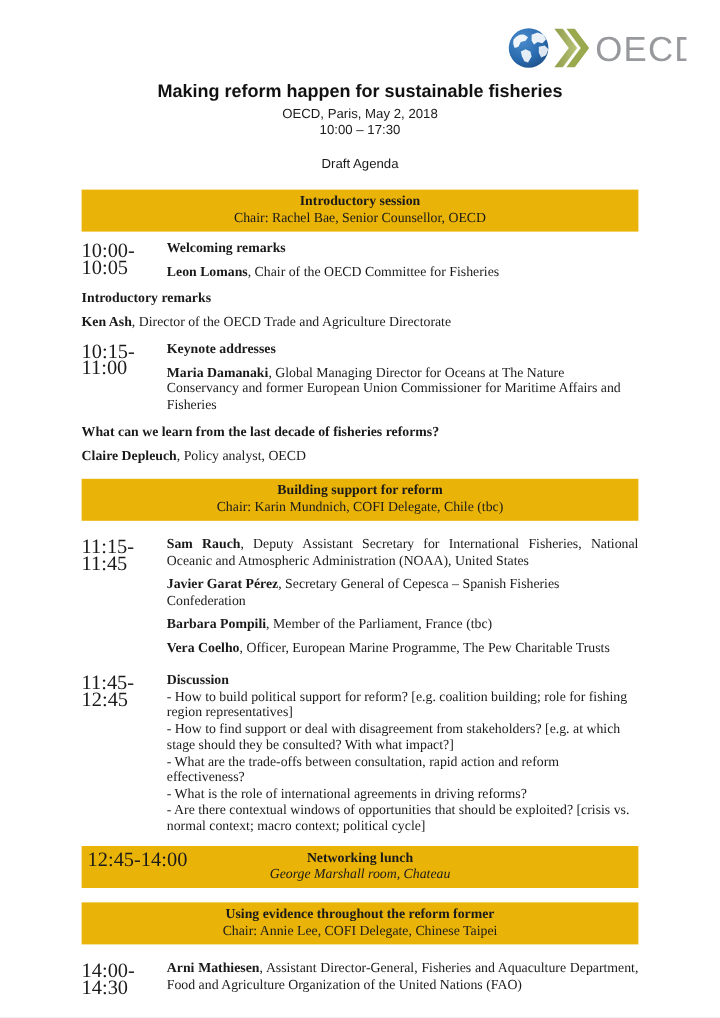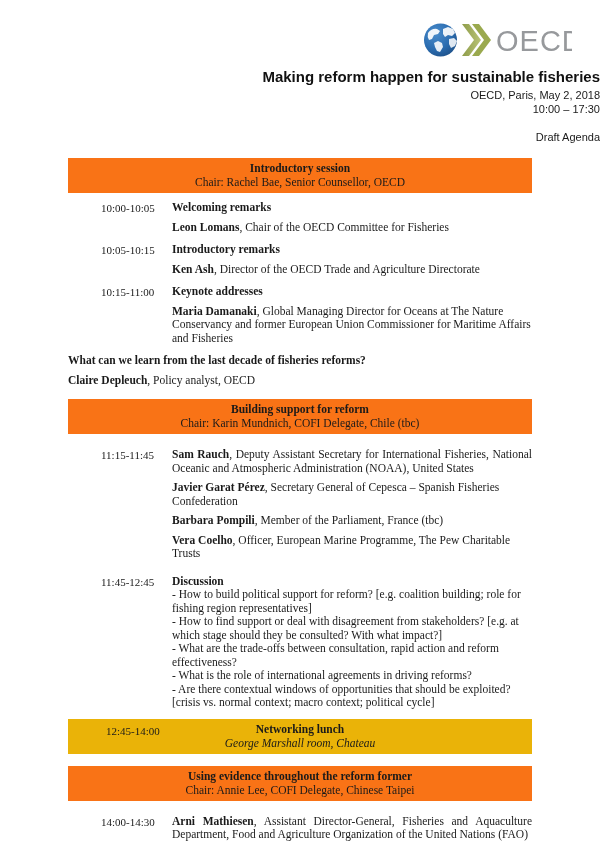--- a/index.html
+++ b/index.html
@@ -5,38 +5,38 @@
   html,body { margin:0; padding:0; background:#e8e8e8; }
   .page {
     width:600px; height:848px; margin:0 auto; background:#ffffff;
     position:relative; overflow:hidden;
     font-family:"Liberation Serif", serif; color:#1a1a1a;
   }
   
   .logo { position:absolute; top:21px; right:28px; }
   
   .title-block {
-    padding-top:68px; text-align:right;
+    padding-top:68px; text-align:center;
     font-family:"Liberation Sans", sans-serif;
   }
   .doc-title { font-size:15px; font-weight:bold; margin:0 0 4px 0; color:#111; }
   .doc-sub { font-size:11px; margin:0 0 1px 0; line-height:13px; }
   .doc-label { font-size:11px; margin-top:15px; }
   
   .agenda { margin:15px 68px 0 68px; font-size:11.5px; line-height:13.5px; }
   .band {
-    background:#f97316; text-align:center;
+    background:#eab308; text-align:center;
     padding:3px 6px 4px 6px; margin:0 0 8px 0; line-height:14px;
   }
   .band.spaced { margin-top:12px; }
   .band-title { font-weight:bold; }
   .band-chair { font-weight:normal; }
   .entry { display:flex; margin-bottom:9px; }
   .entry.gap-top { margin-top:14px; }
-  .time { width:71px; flex:none; font-size:11px; padding-top:1px;margin-left:33px; }
+  .time { width:71px; flex:none; font-size:17px; padding-top:1px; }
   .body { flex:1; min-width:0; }
   .body p { margin:0 0 6px 0; }
   .body p:last-child { margin-bottom:0; }
   .b { font-weight:bold; }
   .just { text-align:justify; }
   .bullets p { margin:0; }
   
   .lunch {
     position:relative; background:#eab308; text-align:center;
     padding:3px 6px 4px 6px; margin:2px 0 8px 0; line-height:14px;
@@ -95,21 +95,20 @@
 
     <div class="entry">
       <div class="time">10:00-10:05</div>
       <div class="body">
         <p class="b">Welcoming remarks</p>
         <p><span class="b">Leon Lomans</span><span>, Chair of the OECD Committee for Fisheries</span></p>
       </div>
     </div>
 
     <div class="entry">
-      <div class="time">10:05-10:15</div>
       <div class="body">
         <p class="b">Introductory remarks</p>
         <p><span class="b">Ken Ash</span><span>, Director of the OECD Trade and Agriculture Directorate</span></p>
       </div>
     </div>
 
     <div class="entry">
       <div class="time">10:15-11:00</div>
       <div class="body">
         <p class="b">Keynote addresses</p>

